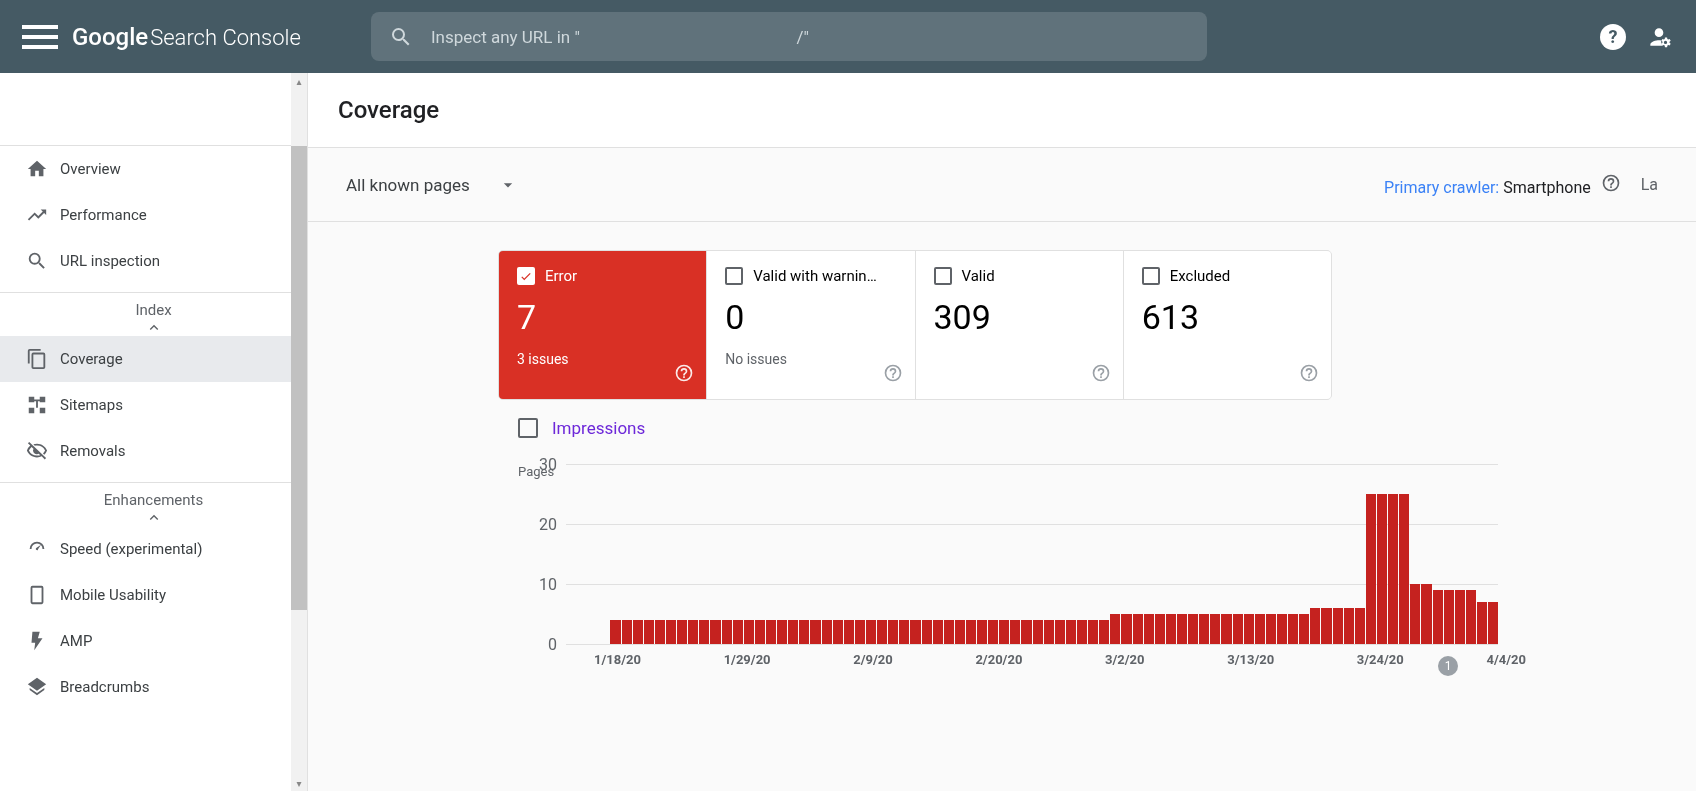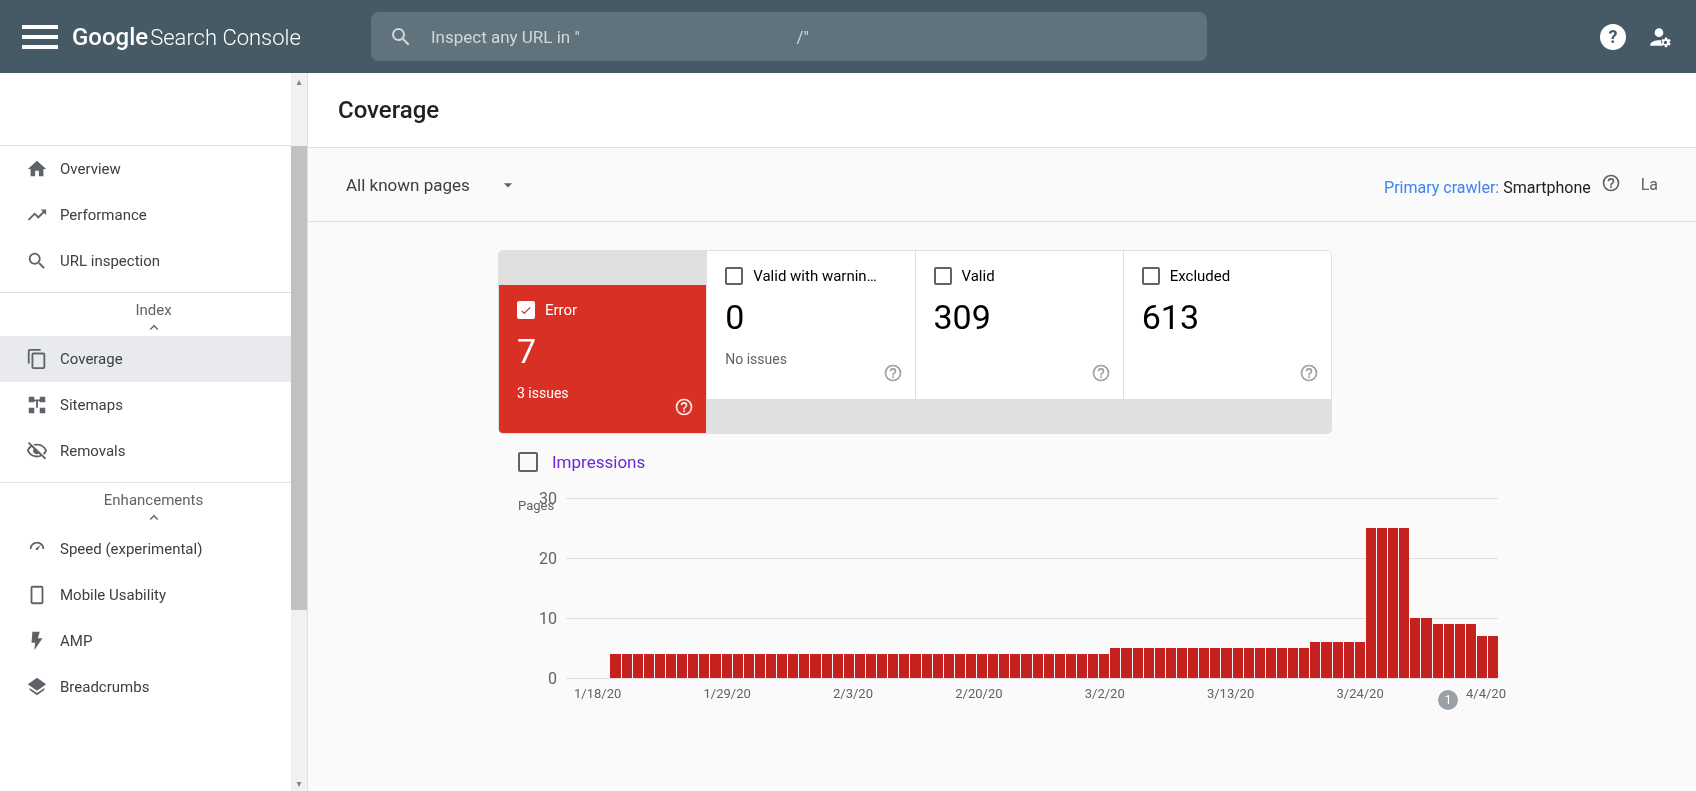--- a/index.html
+++ b/index.html
@@ -48,21 +48,21 @@
 .crawler-label { font-size: 16px; color: #3b82f6; }
 .crawler-value { color:#202124; }
 .crawler-help { margin-left:6px; display:inline-flex;}
 .crawler-help svg { width:20px; height:20px; fill:#5f6368;}
 .last-upd { margin-left:20px; color:#5f6368; font-size:16px;}
 
 .content-area { flex:1; background:#fafafa; padding: 28px 0 0 190px; overflow:hidden; position:relative;}
 
 .cards-row { display:flex; gap:1px; background:#e0e0e0; width:834px; border:1px solid #e0e0e0; border-radius:5px; overflow:hidden;}
 .card { background:#fff; width:208px; height:148px; padding:16px 18px; position:relative; cursor:pointer;}
-.card.error { background:#d93025; color:#fff;margin-top:34px; }
+.card.error { background:#d93025; color:#fff; }
 .card-head{ display:flex; align-items:center; gap:10px; font-size:15px; white-space:nowrap; overflow:hidden; text-overflow:ellipsis;}
 .chk { width:18px; height:18px; border:2px solid #5f6368; border-radius:2px; flex-shrink:0; display:flex; align-items:center; justify-content:center;}
 .card.error .chk { border-color:#fff; background:#fff;}
 .card.error .chk svg { width:14px; height:14px; fill:#d93025;}
 .card-value { font-size:34px; font-weight:400; margin-top:12px;}
 .card.error .card-value { color:#fff;}
 .card-sub { font-size:14px; margin-top:14px; color:#5f6368;}
 .card.error .card-sub { color:#fff;}
 .card-help { position:absolute; right:12px; bottom:12px; }
 .card-help svg{ width:20px; height:20px; fill:#9aa0a6;}
@@ -75,21 +75,21 @@
 
 .chart-wrap { margin-top:26px; position:relative; width: 1000px;}
 .y-label { position:absolute; left:20px; top:0; font-size:13px; color:#5f6368;}
 .chart-area { margin-left:40px; margin-top:20px; position:relative; height:180px; width:960px;}
 .y-axis { position:absolute; left:-5px; top:0; bottom:0; width:30px;}
 .y-tick { position:absolute; right:6px; font-size:16px; color:#5f6368; transform:translateY(-50%);}
 .grid-lines { position:absolute; left:28px; right:0; top:0; bottom:0;}
 .grid-line { position:absolute; left:0; right:0; height:1px; background:#e0e0e0;}
 .bars { position:absolute; left:28px; right:0; bottom:0; top:0; display:flex; align-items:flex-end; gap:1px;}
 .bar { flex:1; background:#c5221f;}
-.x-axis { margin-left:76px; margin-top:8px; position:relative; height:20px; width:932px;}
+.x-axis { margin-left:96px; margin-top:8px; position:relative; height:20px; width:932px;font-weight:bold;}
 .x-tick-container { position:absolute; left:0; right:0; display:flex; justify-content:space-between;}
 .x-tick { font-size:13px; color:#5f6368; white-space:nowrap;}
 .anno-circle { position:absolute; right:40px; bottom:-4px; width:20px; height:20px; border-radius:50%; background:#9aa0a6; color:#fff; font-size:12px; display:flex; align-items:center; justify-content:center;}
 </style>
 </head>
 <body>
 
 <div class="topbar">
   <div class="menu-icon">
     <svg viewBox="0 0 24 24">
@@ -382,21 +382,21 @@
               <div class="bar" style="height: 54px;"></div>
               <div class="bar" style="height: 54px;"></div>
               <div class="bar" style="height: 42px;"></div>
               <div class="bar" style="height: 42px;"></div>
             </div>
         </div>
         <div class="x-axis" id="x-axis">
             <div class="x-tick-container">
               <div class="x-tick">1/18/20</div>
               <div class="x-tick">1/29/20</div>
-              <div class="x-tick">2/3/20</div>
+              <div class="x-tick">2/9/20</div>
               <div class="x-tick">2/20/20</div>
               <div class="x-tick">3/2/20</div>
               <div class="x-tick">3/13/20</div>
               <div class="x-tick">3/24/20</div>
               <div class="x-tick">4/4/20</div>
             </div>
           </div>
         <div class="anno-circle">1</div>
       </div>
     </div>

